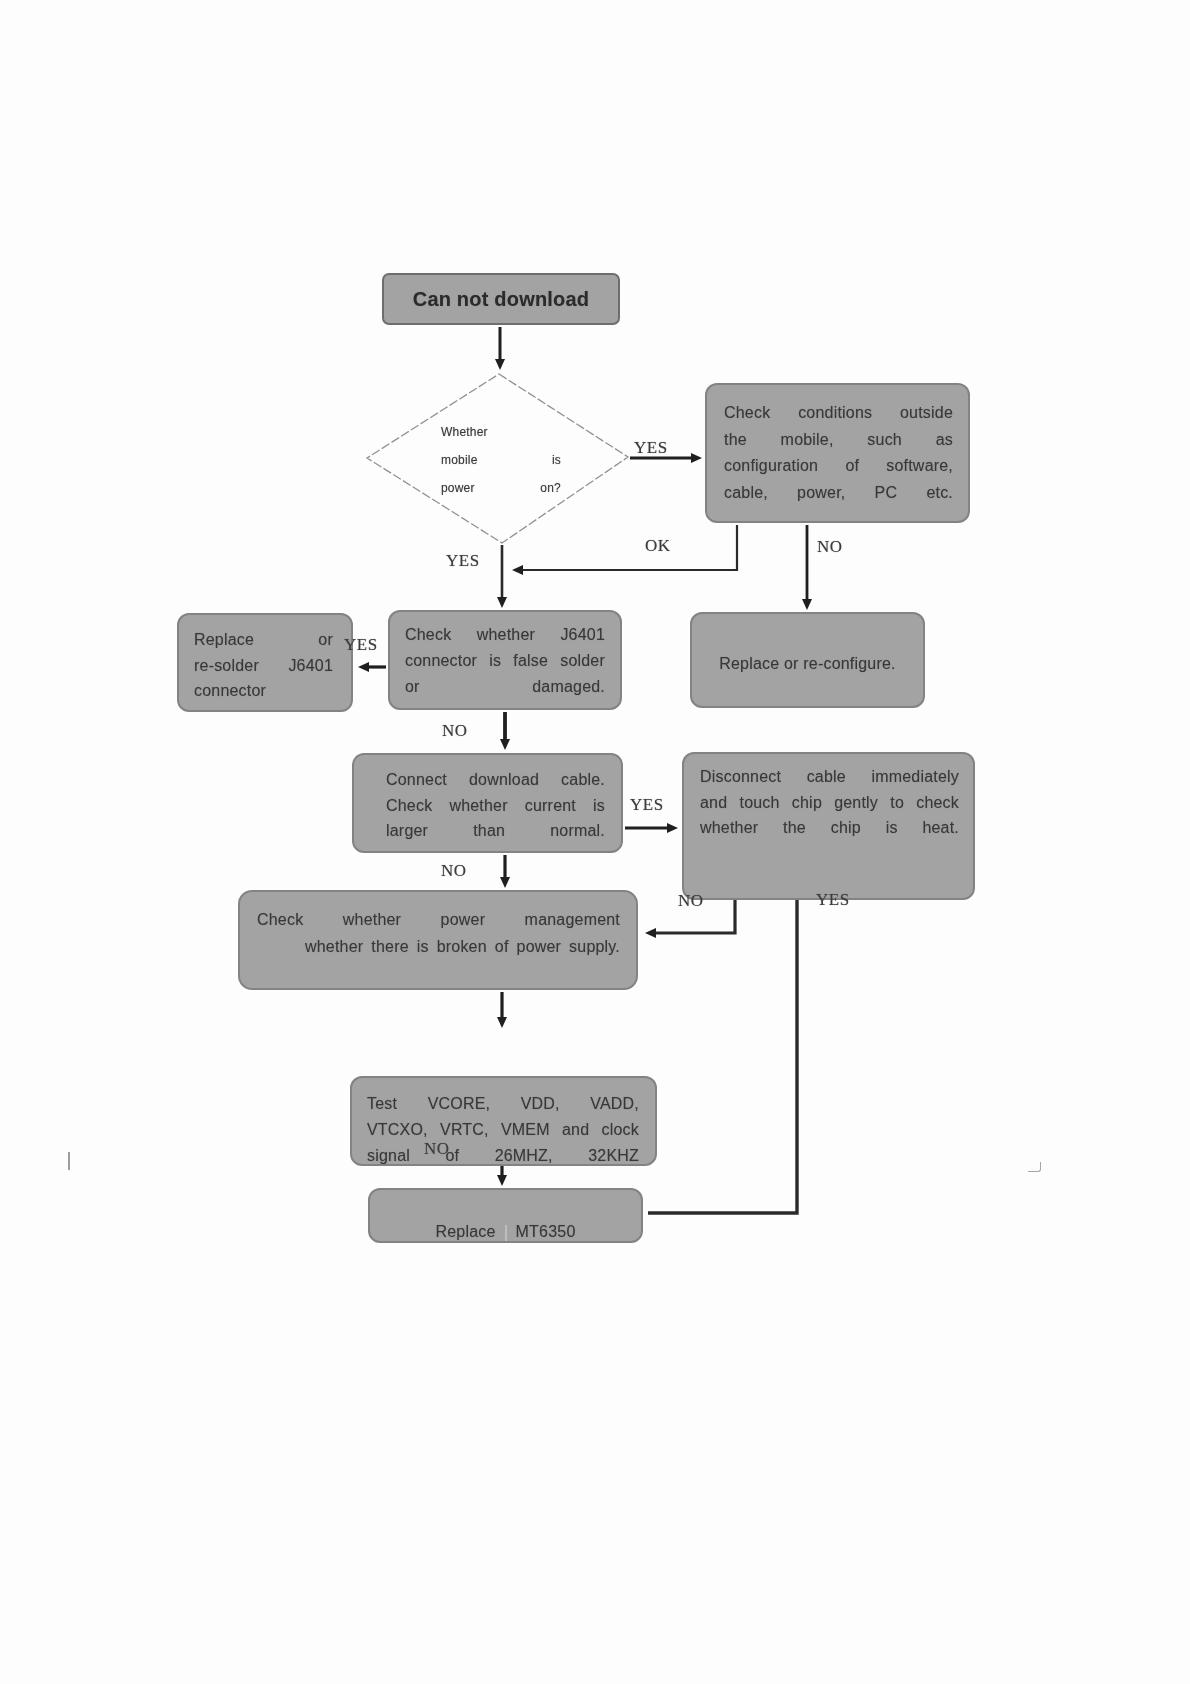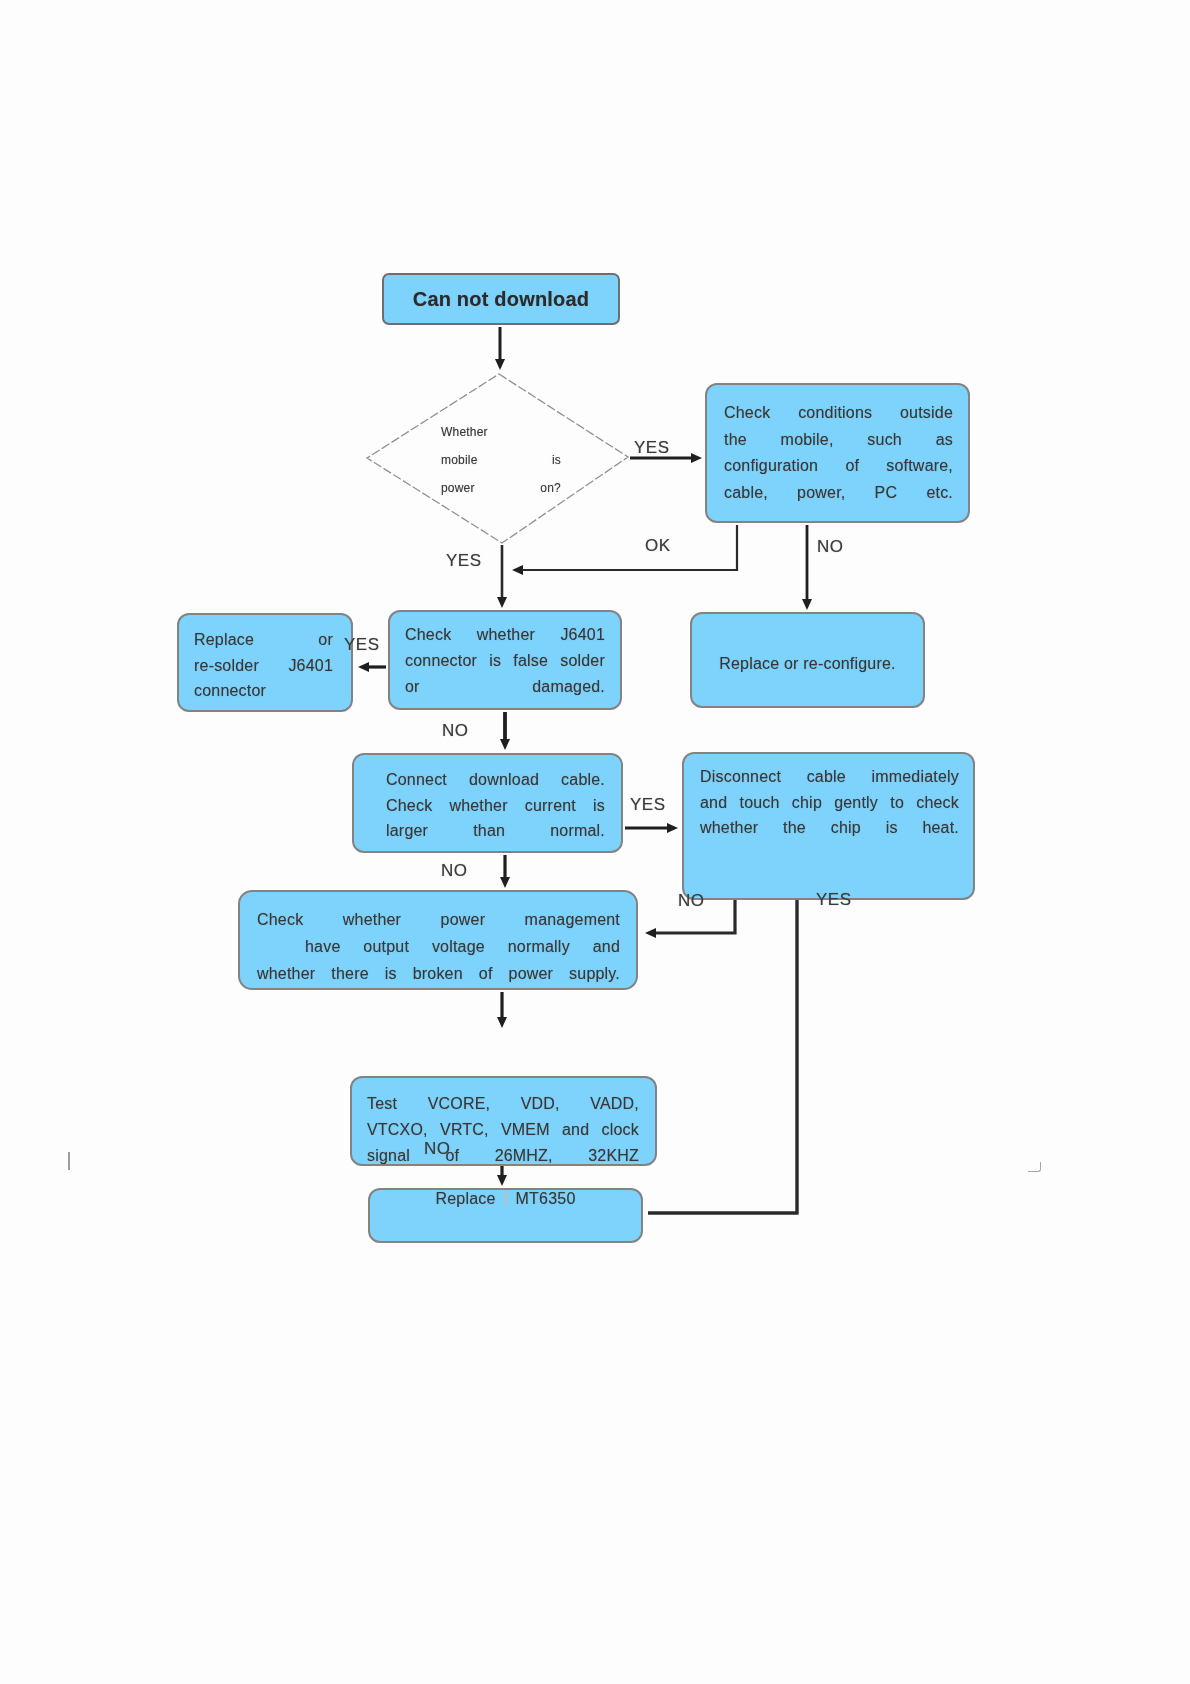--- a/index.html
+++ b/index.html
@@ -4,49 +4,49 @@
 <style>
   html,body { margin:0; padding:0; background:#ffffff; }
   .page {
     position:relative; width:1190px; height:1684px;
     background:#fdfdfd; overflow:hidden;
     font-family:"Liberation Sans", sans-serif;
   }
   svg.wires { position:absolute; left:0; top:0; z-index:1; }
   .node {
     position:absolute; box-sizing:border-box; z-index:2;
-    background:#7dd3fc; border:2px solid #838383; border-radius:12px;
+    background:#a3a3a3; border:2px solid #838383; border-radius:12px;
     color:#383838; font-size:16px; letter-spacing:.2px;
     text-shadow:0 0 1px rgba(90,90,90,.55);
   }
   .jline { text-align:justify; text-align-last:justify; }
   .node-start {
     left:382px; top:273px; width:238px; height:52px;
     border-radius:7px; border-color:#6e6e6e;
     display:flex; align-items:center; justify-content:center;
     font-size:20px; font-weight:bold; color:#2b2b2b;
   }
   .node-conditions { left:705px; top:383px; width:265px; height:140px; padding:15px 15px 0 17px; line-height:26.5px; }
   .node-reconfigure { left:690px; top:612px; width:235px; height:96px; display:flex; align-items:center; justify-content:center; padding-top:8px;text-align:right; }
   .node-resolder { left:177px; top:613px; width:176px; height:99px; padding:12px 18px 0 15px; line-height:25.5px; }
   .node-j6401 { left:388px; top:610px; width:234px; height:100px; padding:10px 15px 0 15px; line-height:26px; }
   .node-connect { left:352px; top:753px; width:271px; height:100px; padding:12px 16px 0 32px; line-height:25.5px; }
   .node-disconnect { left:682px; top:752px; width:293px; height:148px; padding:10px 14px 0 16px; line-height:25.5px; }
   .node-power { left:238px; top:890px; width:400px; height:100px; padding:14px 16px 0 17px; line-height:27px; border-radius:14px; }
   .node-power .jline:nth-child(2) { padding-left:48px; }
   .node-test { left:350px; top:1030px; width:307px; height:90px; padding:13px 16px 0 15px; line-height:26px; overflow:hidden;margin-top:46px; }
-  .node-mt6350 { left:368px; top:1188px; width:275px; height:55px; display:flex; align-items:flex-start; justify-content:center; gap:9px; }
+  .node-mt6350 { left:368px; top:1188px; width:275px; height:55px; display:flex; align-items:flex-end; justify-content:center; gap:9px; }
   .diamond-text {
     position:absolute; left:441px; top:418px; width:120px; z-index:2;
     color:#3a3a3a; font-size:12px; line-height:28px; letter-spacing:.2px;
     text-shadow:0 0 1px rgba(90,90,90,.55);
   }
   .elabel {
     position:absolute; z-index:3;
-    font-family:Liberation Sans, sans-serif; font-size:17px; color:#3c3c3c;
+    font-family:Liberation Serif, serif; font-size:17px; color:#3c3c3c;
     text-shadow:0 0 1px rgba(80,80,80,.6); letter-spacing:.5px;text-align:center;
   }
   .lab-yes-power     { left:634px; top:438px; }
   .lab-ok            { left:645px; top:536px; }
   .lab-no-conditions { left:817px; top:537px; }
   .lab-yes-spine     { left:446px; top:551px; }
   .lab-yes-left      { left:344px; top:635px; }
   .lab-no-j6401      { left:442px; top:721px; }
   .lab-yes-connect   { left:630px; top:795px; }
   .lab-no-connect    { left:441px; top:861px; }
@@ -129,21 +129,20 @@
     </div>
 
   <div class="node node-disconnect">
       <div class="jline">Disconnect cable immediately</div>
       <div class="jline">and touch chip gently to check</div>
       <div class="jline">whether the chip is heat.</div>
     </div>
 
   <div class="node node-power">
       <div class="jline">Check whether power management</div>
-      <div class="jline">have output voltage normally and</div>
       <div class="jline">whether there is broken of power supply.</div>
     </div>
 
   <div class="node node-test">
       <div class="jline">Test VCORE, VDD, VADD,</div>
       <div class="jline">VTCXO, VRTC, VMEM and clock</div>
       <div class="jline">signal of 26MHZ, 32KHZ</div>
     </div>
 
   <div class="node node-mt6350">

